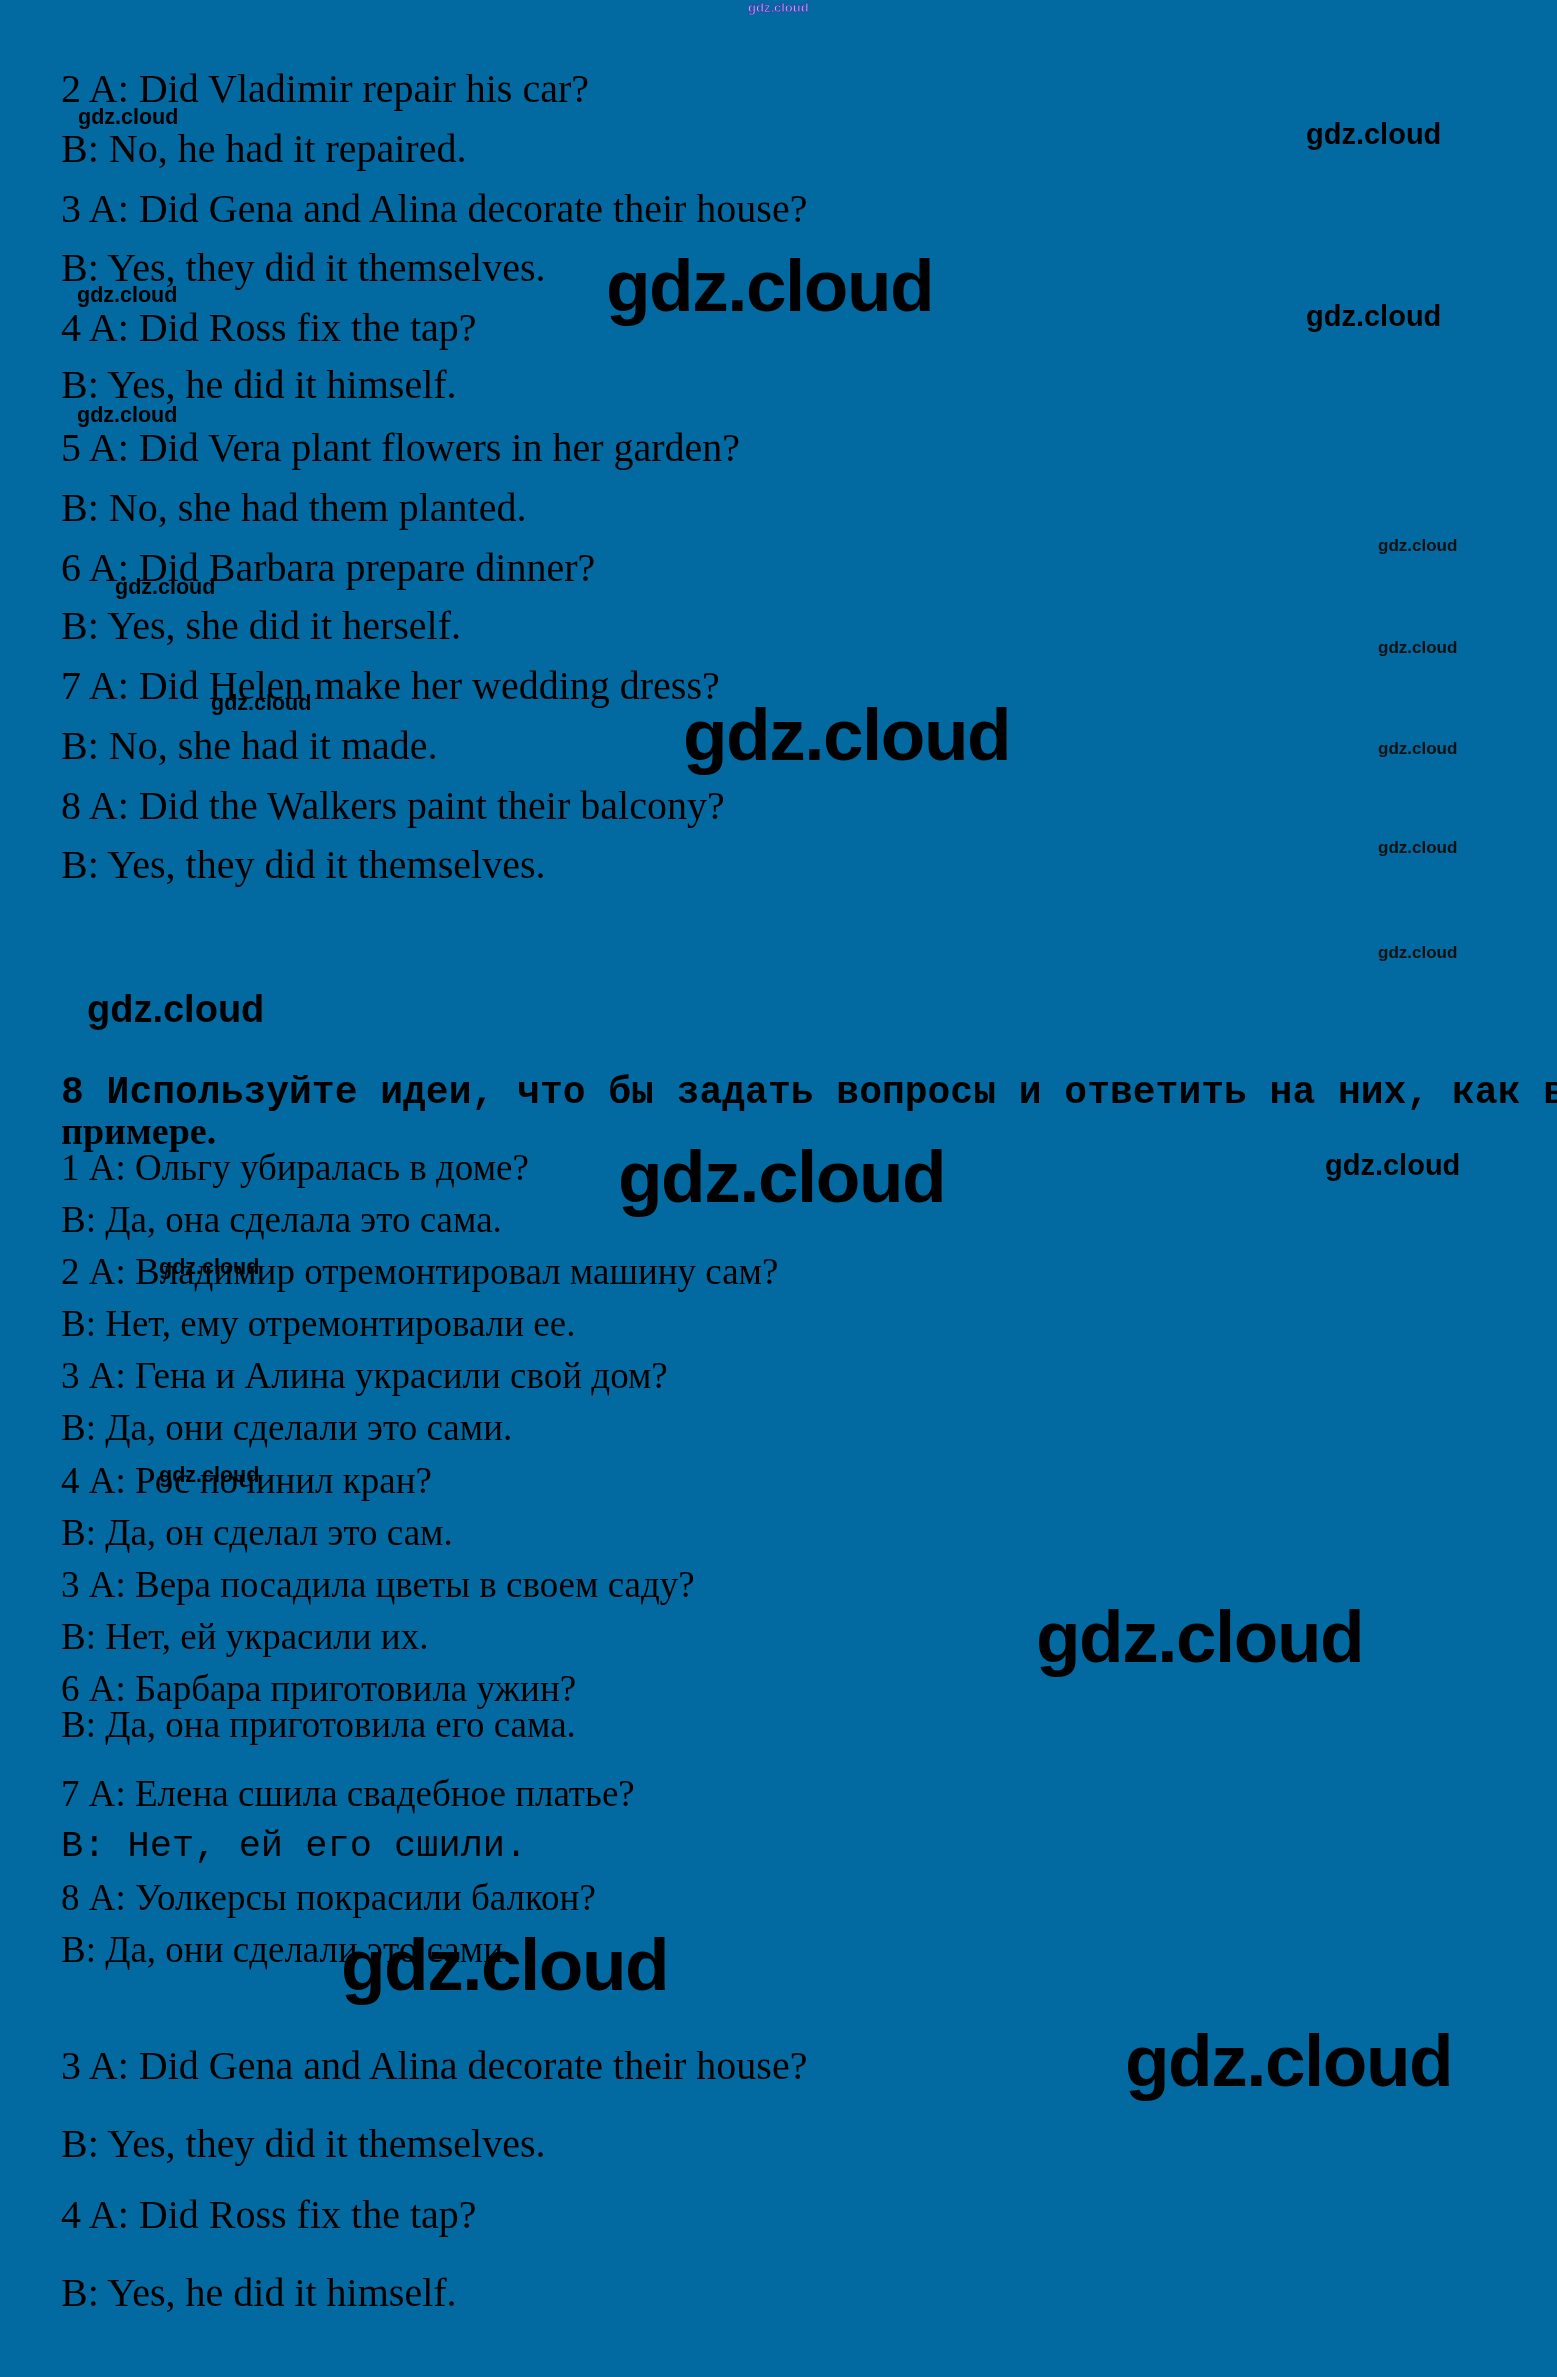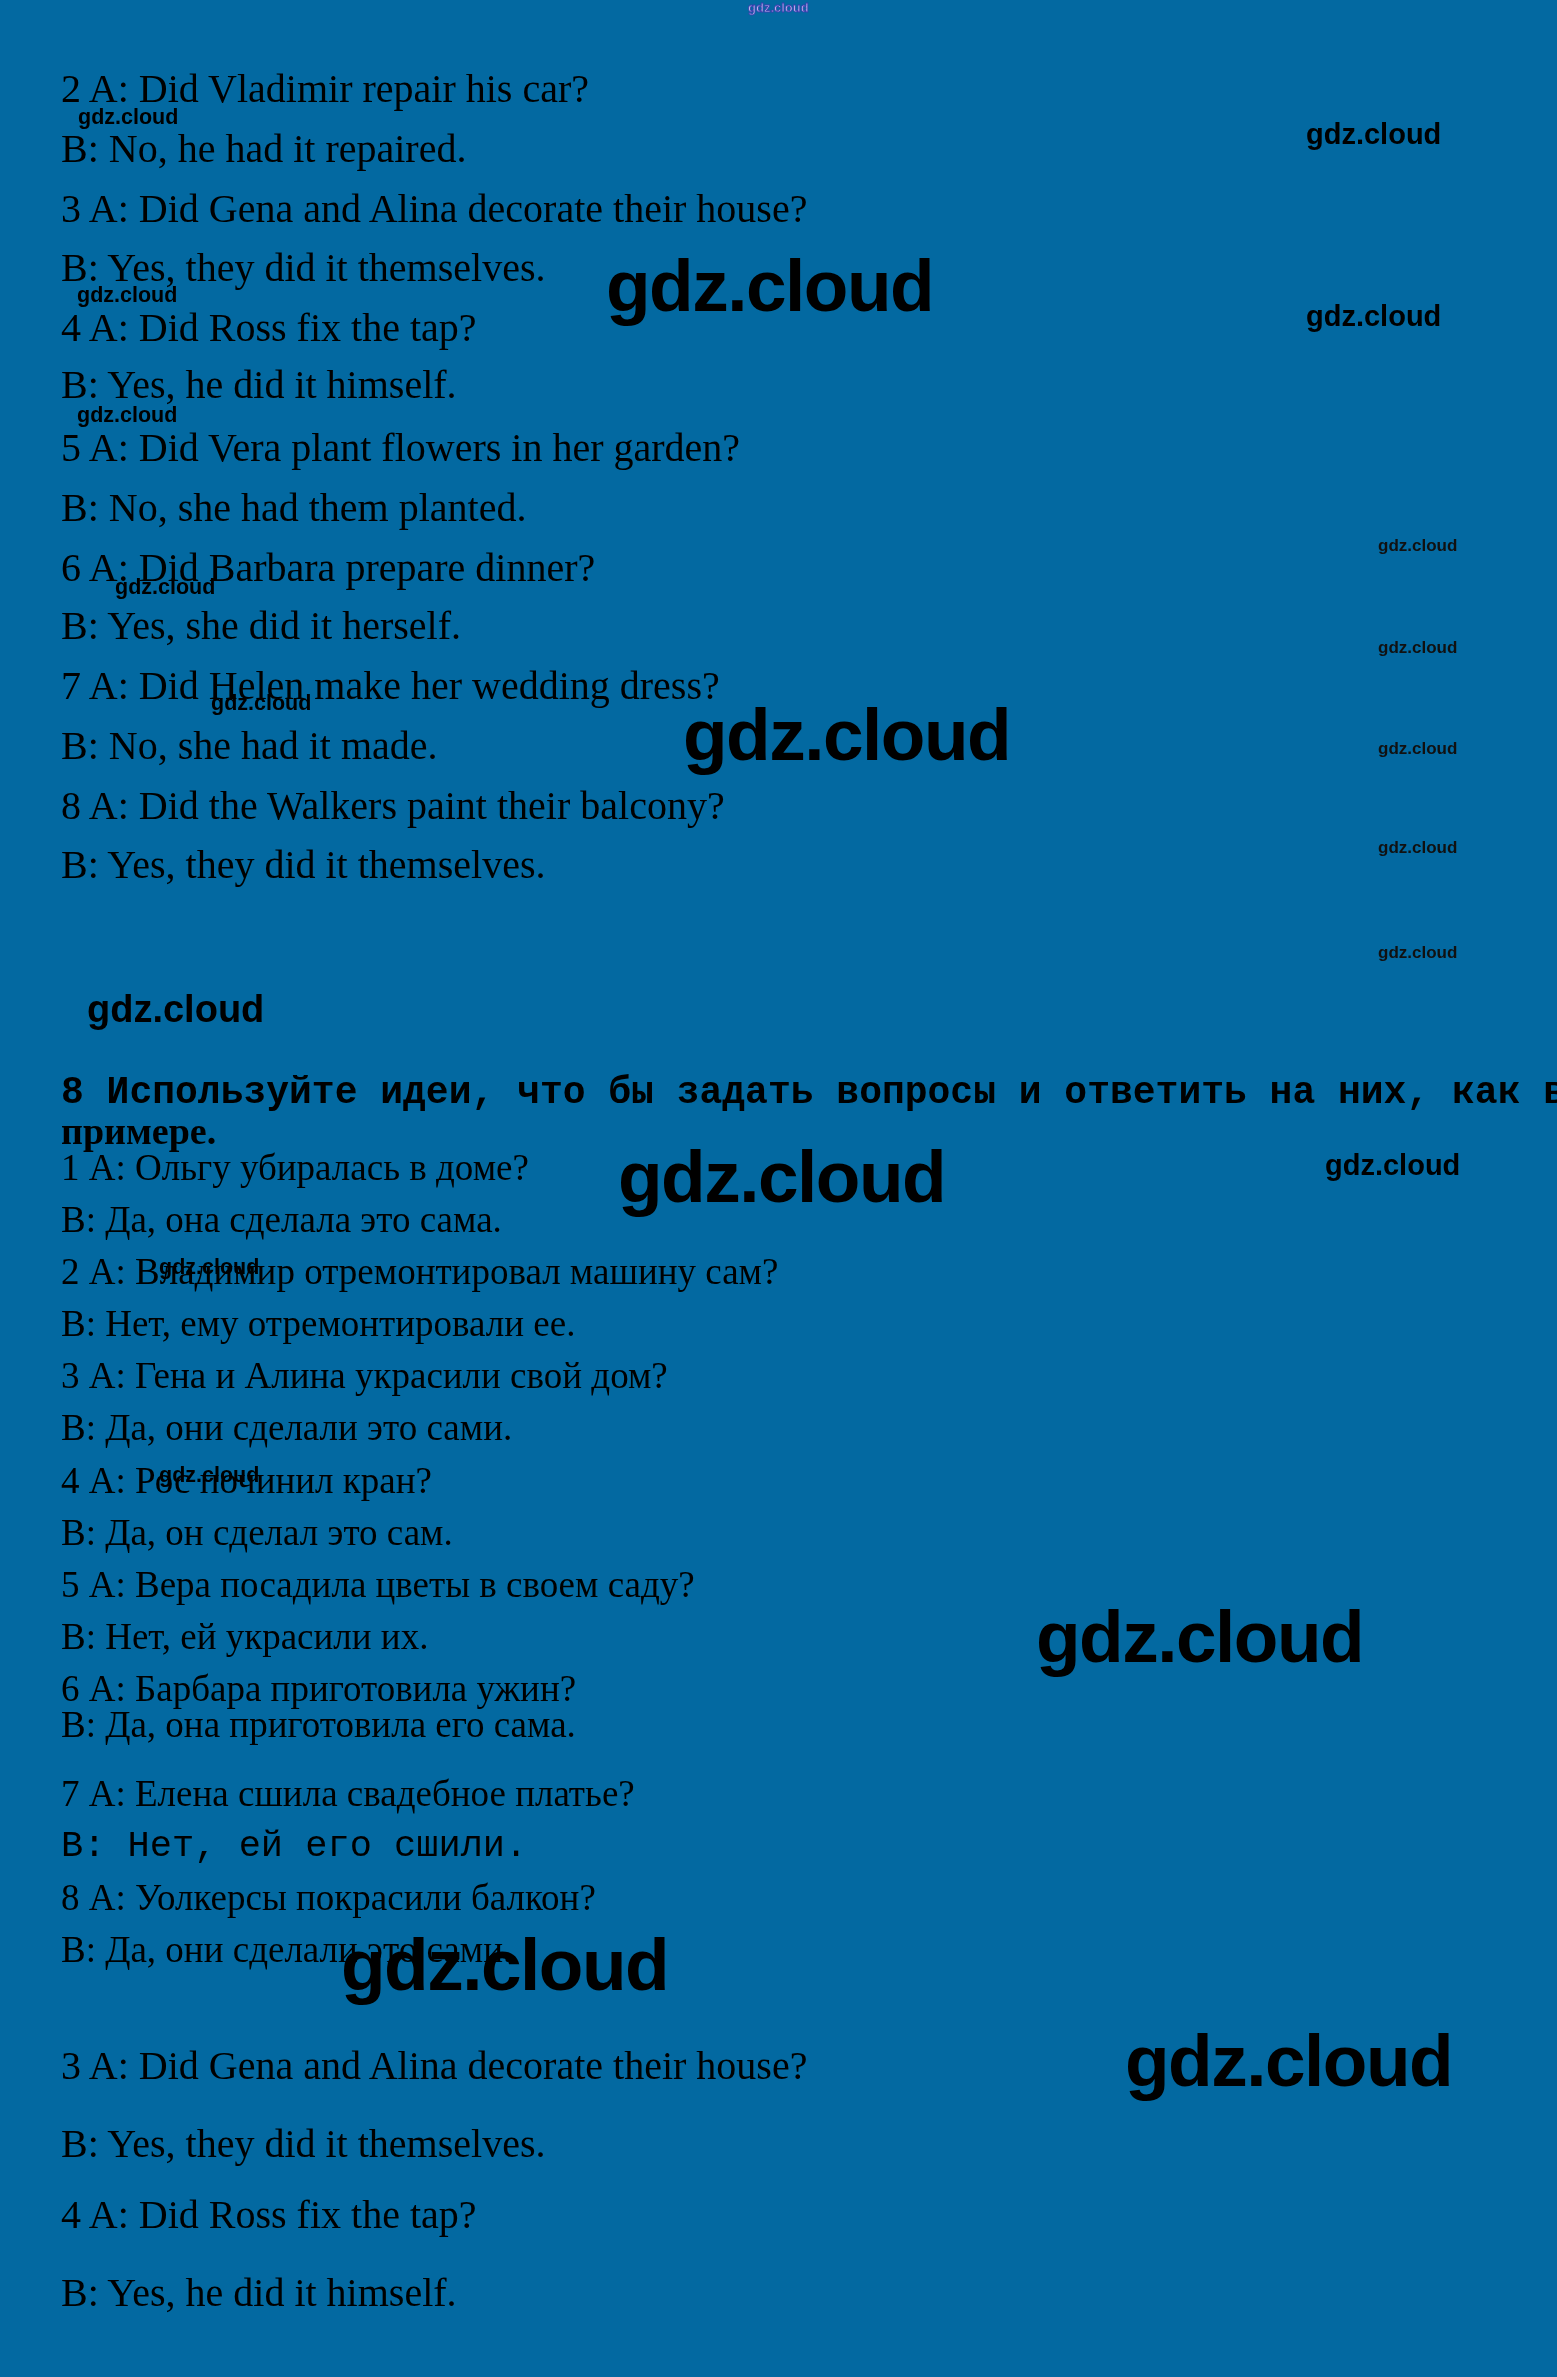--- a/index.html
+++ b/index.html
@@ -93,21 +93,21 @@
   <div class="ln hd" style="top:1082px;margin-top:28px;">примере.</div>
 
   <div class="ln ru" style="top:1122px;">1 А: Ольгу убиралась в доме?</div>
   <div class="ln ru" style="top:1174px;">В: Да, она сделала это сама.</div>
   <div class="ln ru" style="top:1226px;">2 А: Владимир отремонтировал машину сам?</div>
   <div class="ln ru" style="top:1278px;">В: Нет, ему отремонтировали ее.</div>
   <div class="ln ru" style="top:1330px;text-align:center;">3 А: Гена и Алина украсили свой дом?</div>
   <div class="ln ru" style="top:1382px;">В: Да, они сделали это сами.</div>
   <div class="ln ru" style="top:1435px;">4 А: Рос починил кран?</div>
   <div class="ln ru" style="top:1487px;">В: Да, он сделал это сам.</div>
-  <div class="ln ru" style="top:1539px;">5 А: Вера посадила цветы в своем саду?</div>
+  <div class="ln ru" style="top:1539px;">3 А: Вера посадила цветы в своем саду?</div>
   <div class="ln ru" style="top:1591px;">В: Нет, ей украсили их.</div>
   <div class="ln ru" style="top:1643px;">6 А: Барбара приготовила ужин?</div>
   <div class="ln ru" style="top:1679px;">В: Да, она приготовила его сама.</div>
   <div class="ln ru" style="top:1748px;">7 А: Елена сшила свадебное платье?</div>
   <div class="ln ru" style="top:1800px;font-family:Liberation Mono, monospace;">В: Нет, ей его сшили.</div>
   <div class="ln ru" style="top:1852px;">8 А: Уолкерсы покрасили балкон?</div>
   <div class="ln ru" style="top:1904px;">В: Да, они сделали это сами.</div>
 
   <div class="ln en" style="top:2043px;">3 A: Did Gena and Alina decorate their house?</div>
   <div class="ln en" style="top:2121px;">B: Yes, they did it themselves.</div>

